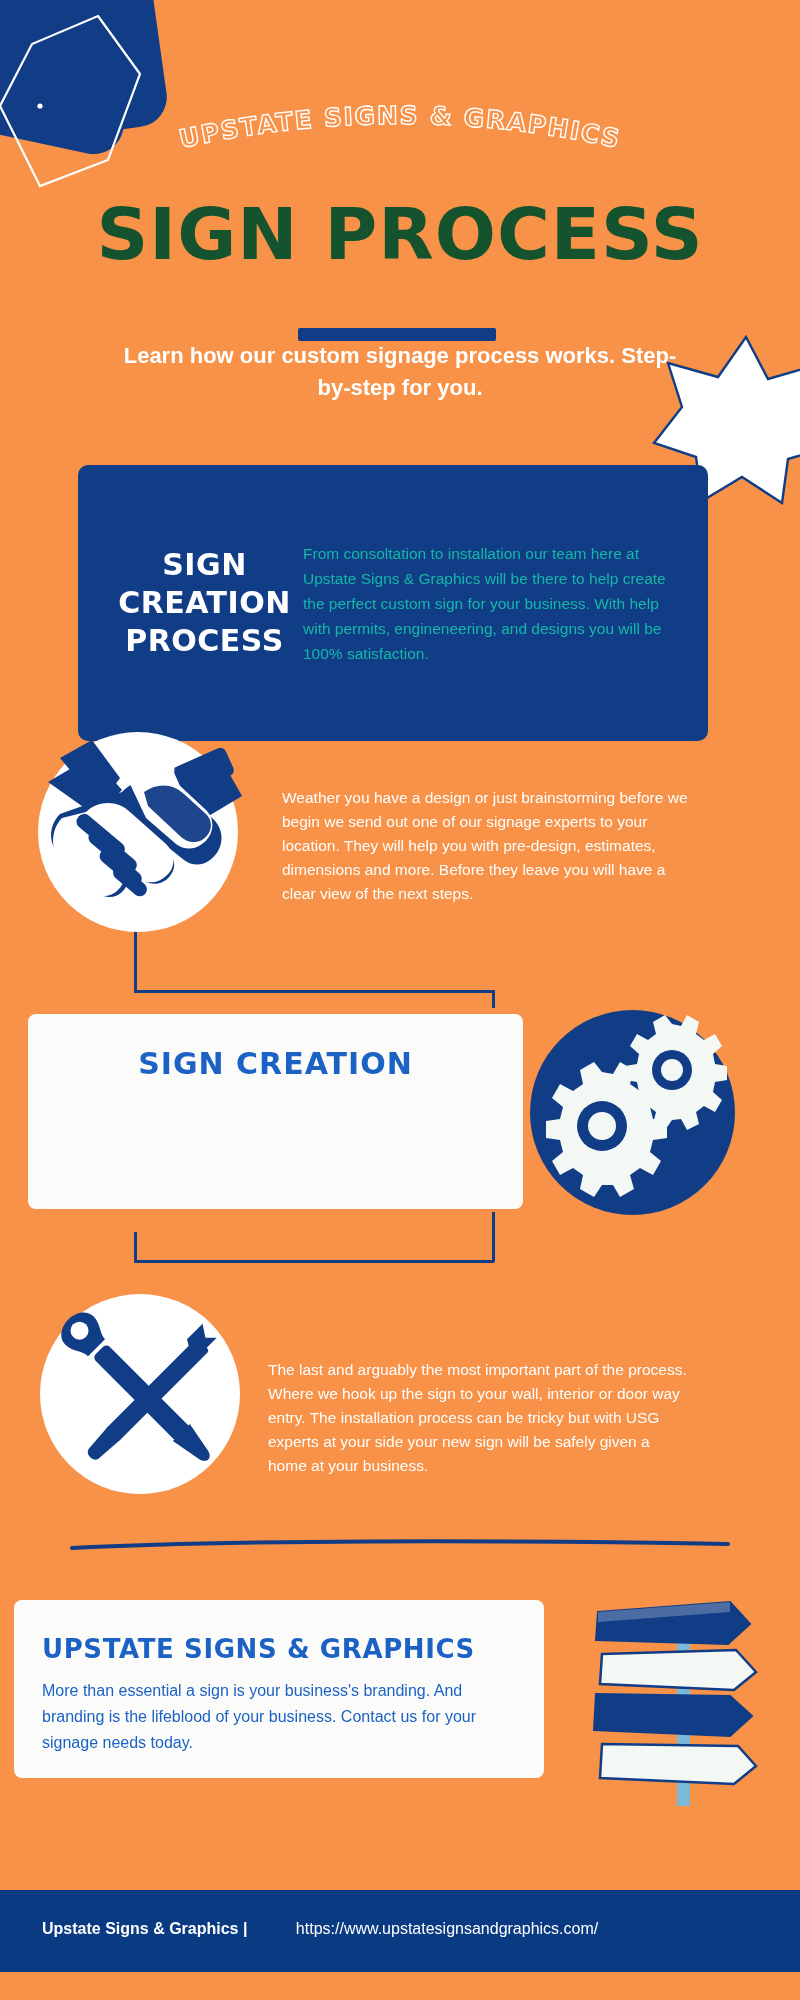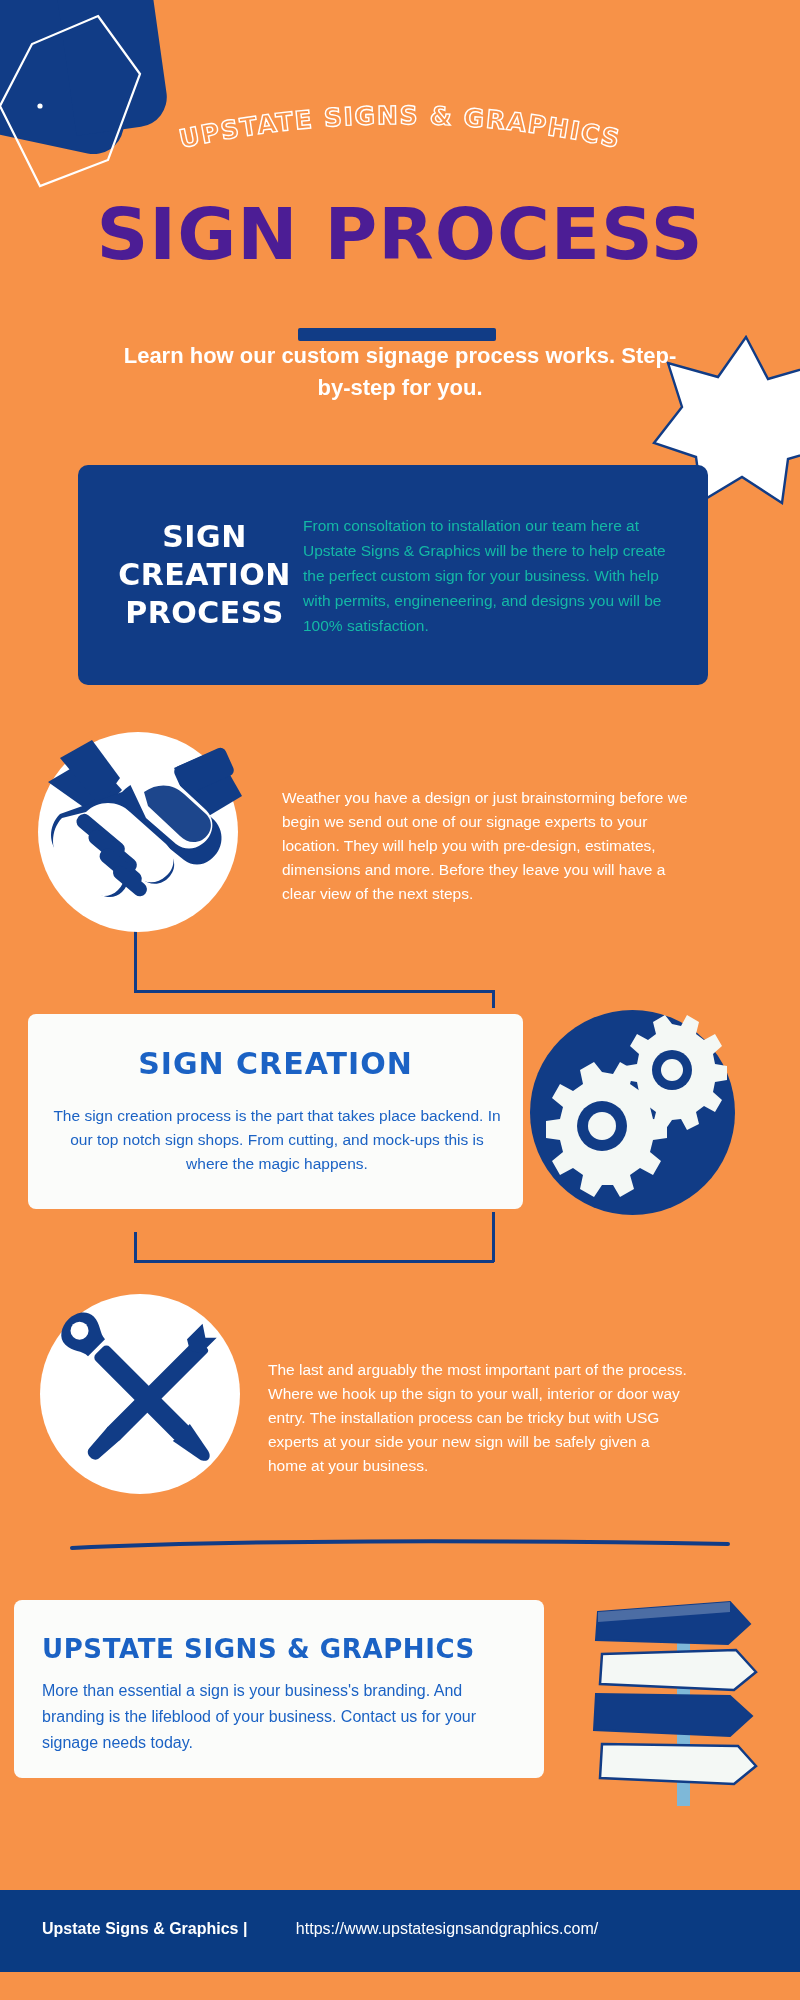--- a/index.html
+++ b/index.html
@@ -64,21 +64,21 @@
   }
 
   .headline {
     position: absolute;
     top: 196px; left: 0; width: 800px;
     text-align: center;
     font-family: "DejaVu Sans", sans-serif;
     font-size: 72px;
     font-weight: 700;
     line-height: 76px;
-    color: #4c1d95;
+    color: #14532d;
     letter-spacing: 1px;
   }
 
   .rule-short {
     position: absolute;
     top: 328px; left: 298px;
     width: 198px; height: 13px;
     background: #113C86;
     border-radius: 2px;
   }
@@ -90,21 +90,21 @@
     font-size: 22px;
     font-weight: 700;
     line-height: 32px;
     color: #FFFFFF;
   }
 
   
   .intro-card {
     position: absolute;
     top: 465px; left: 78px;
-    width: 630px; height: 220px;
+    width: 630px; height: 276px;
     background: #113C86;
     border-radius: 10px;
     display: flex;
     align-items: center;
   }
   .intro-title {
     width: 225px;
     padding-left: 28px;
     font-family: "DejaVu Sans", sans-serif;
     font-size: 30px;
@@ -329,21 +329,20 @@
                  L-22,-56 L-8,-64 Z"></path>
       </g>
     </g>
     <circle cx="132" cy="62" r="20" fill="#113C86"></circle>
     <circle cx="132" cy="62" r="11" fill="#F4F8F5"></circle>
     <circle cx="62" cy="118" r="25" fill="#113C86"></circle>
     <circle cx="62" cy="118" r="14" fill="#F4F8F5"></circle>
   </svg>
   <div class="card"></div>
   <div class="s-title step-title">SIGN CREATION</div>
-  <div class="s-body step-body">The sign creation process is the part that takes place backend. In our top notch sign shops. From cutting, and mock-ups this is where the magic happens.</div>
 </div>
 
 <div class="step step3">
   <div class="circle"></div>
   <svg style="position:absolute; left:28px; top:10px;" width="230" height="230" viewBox="0 0 230 230">
     <g fill="#113C86">
       <g transform="rotate(45 118 120)">
         <rect x="110" y="40" width="18" height="130" rx="4"></rect>
         <path d="M104 26 L104 48 L114 54 L124 48 L124 26 L116 34 Z"></path>
         <path d="M110 166 L128 166 L126 194 C126 202 112 202 112 194 Z"></path>

